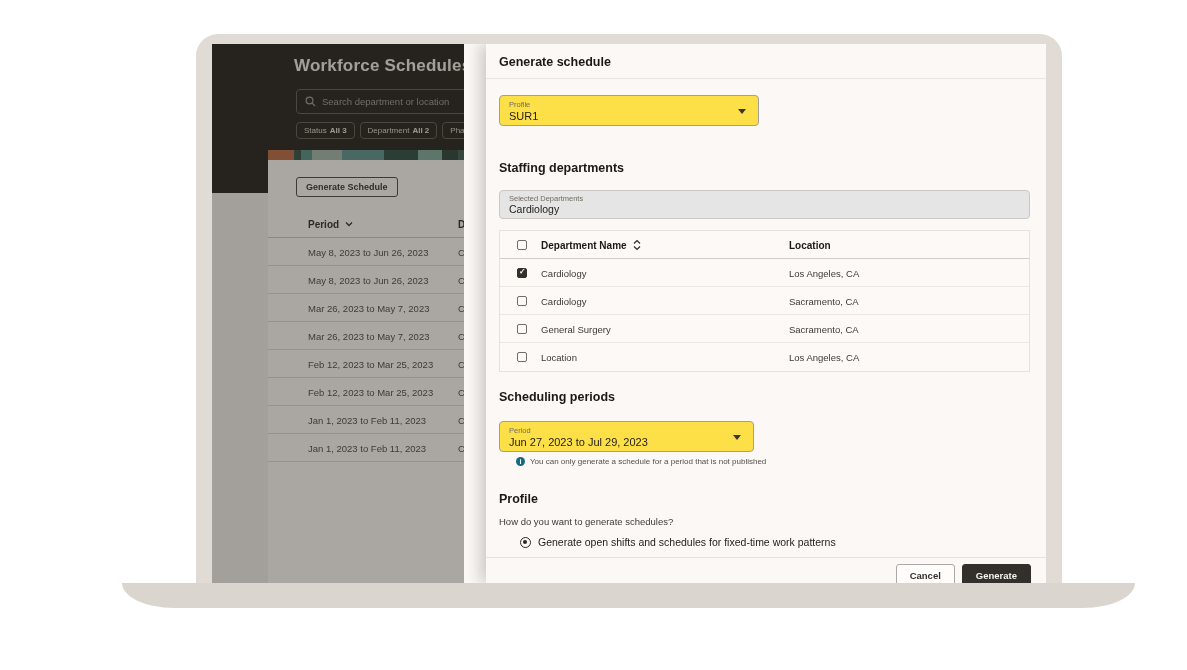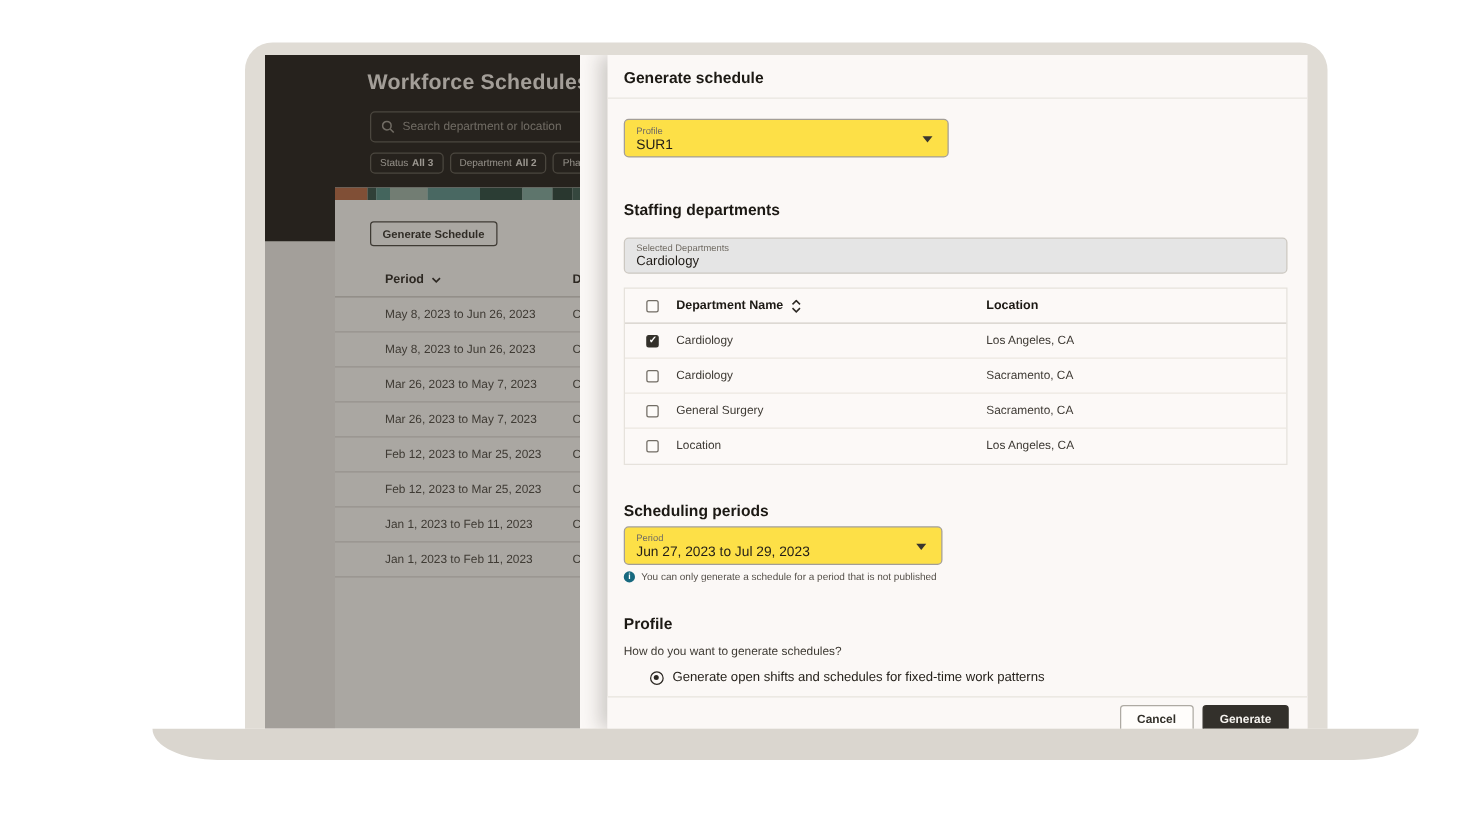--- a/index.html
+++ b/index.html
@@ -77,23 +77,23 @@
          border:1px solid #716c64; border-radius:2px; background:#fdfbf9; }
   .cbx.checked { background:#33302a; border-color:#33302a; }
   .cbx.checked::after { content:"✓"; position:absolute; left:1px; top:-2px; font-size:8px;
                         font-weight:bold; color:#ffffff; }
   .dname { position:absolute; left:41px; top:50%; transform:translateY(-50%);
            font-size:9.5px; color:#3d3933; white-space:nowrap; display:flex; align-items:center; gap:6px; }
   .dloc  { position:absolute; left:289px; top:50%; transform:translateY(-50%);
            font-size:9.5px; color:#3d3933; white-space:nowrap; }
   .dhead .dname, .dhead .dloc { font-weight:bold; font-size:10px; color:#1c1914; }
 
-  .h-scheduling { top:358px; }
+  .h-scheduling { top:346px; }
   .period-select { left:13px; top:377px; width:255px; height:31px; }
-  .info-row { position:absolute; left:13px; top:413px; display:flex; align-items:flex-end; gap:5px; }
+  .info-row { position:absolute; left:30px; top:413px; display:flex; align-items:flex-end; gap:5px; }
   .info-ico { width:9px; height:9px; border-radius:50%; background:#17697f; color:#ffffff;
               font-size:7px; font-weight:bold; line-height:9px; text-align:center; flex:none; }
   .info-txt { font-size:8px; color:#55504a; white-space:nowrap; }
 
   .h-settings { top:448px; }
   .q-text { position:absolute; left:13px; top:472px; font-size:9.5px; color:#3e3a33; }
   .radio-row { position:absolute; left:13px; top:492px; display:flex; align-items:flex-end; gap:7px;margin-left:21px; }
   .radio { width:11px; height:11px; border:1.5px solid #2c2823; border-radius:50%; position:relative; flex:none; }
   .radio::after { content:""; position:absolute; left:2px; top:2px; width:4px; height:4px;
                   border-radius:50%; background:#2c2823; }

